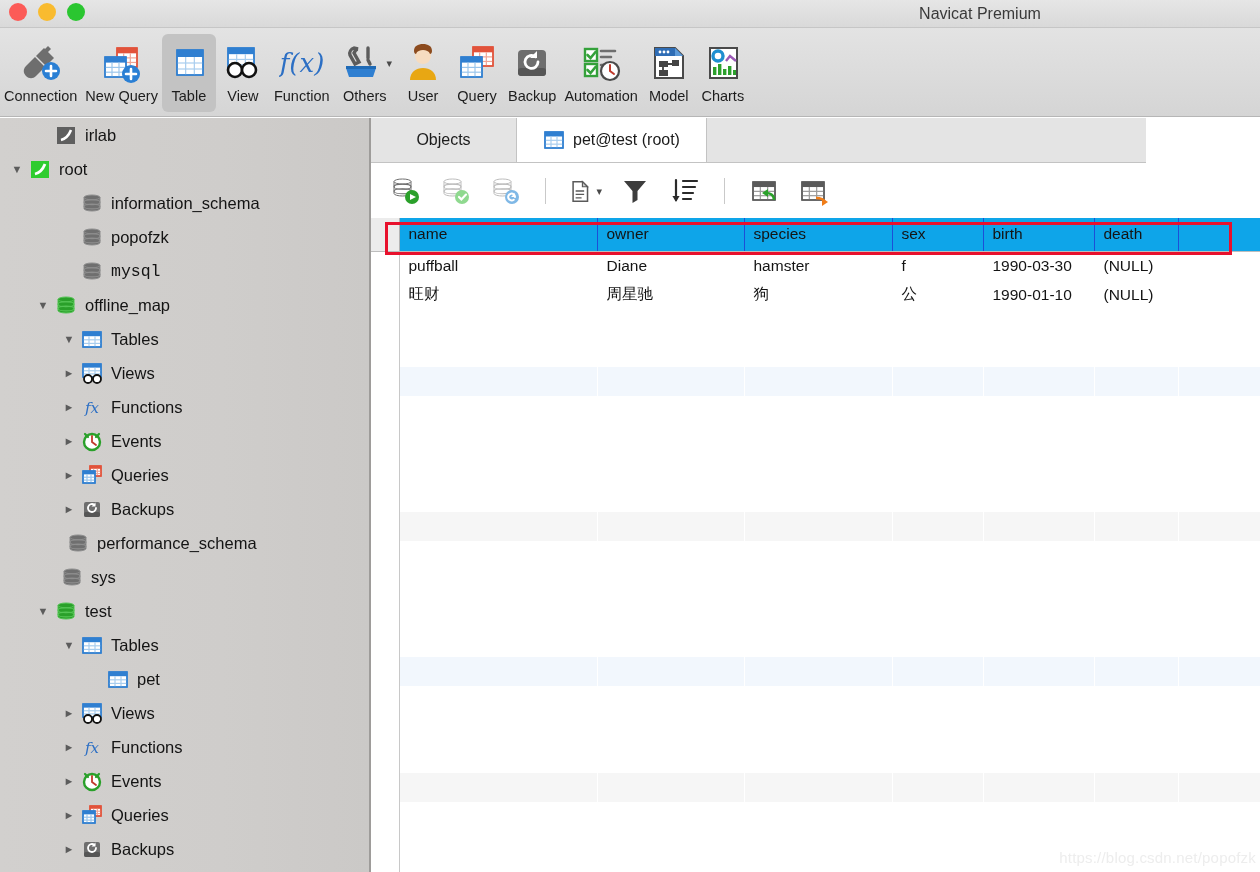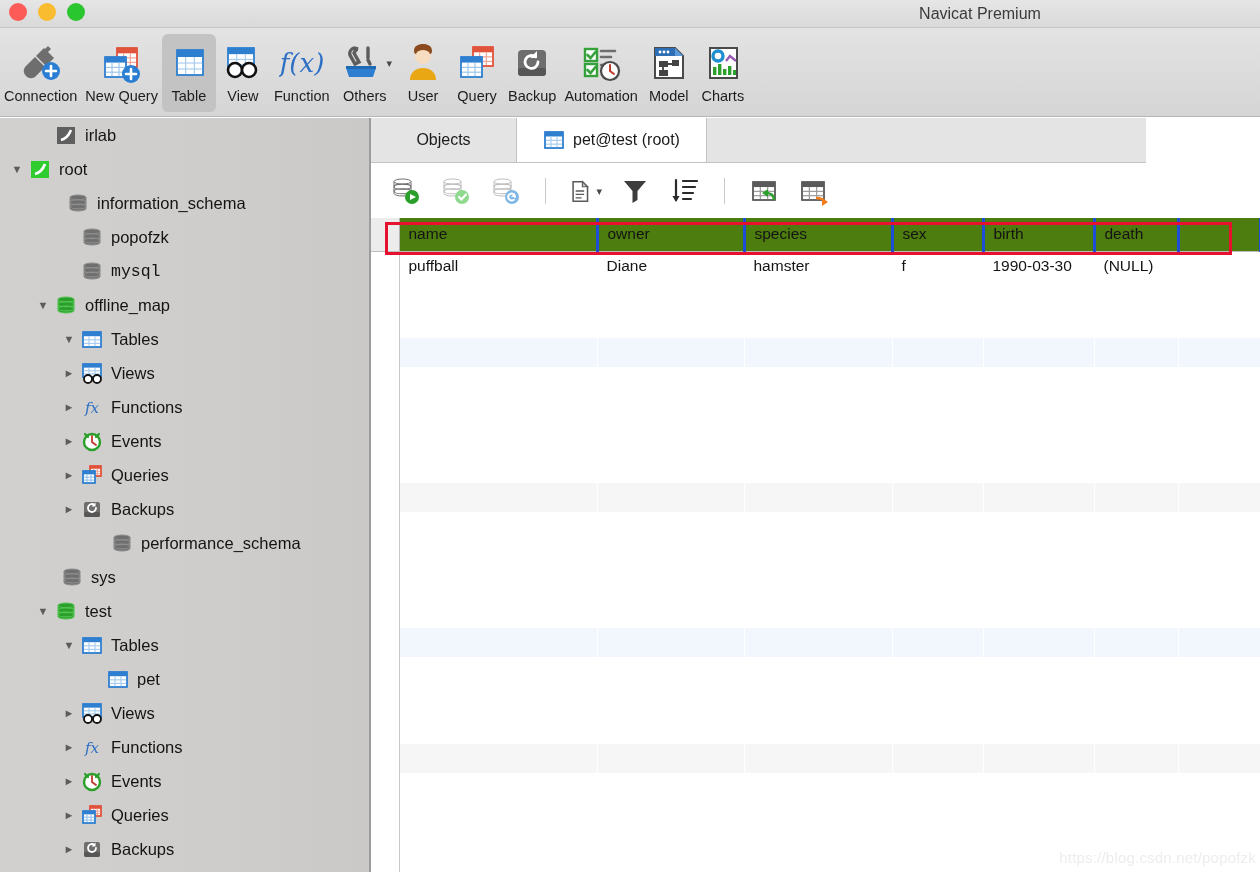--- a/index.html
+++ b/index.html
@@ -98,22 +98,22 @@
   .redbox {
     position: absolute; left: 14px; top: 4px; width: 847px; height: 33px;
     border: 3px solid #e8112d; pointer-events: none; z-index: 5;
   }
   table.grid { border-collapse: collapse; table-layout: fixed; width: 889px; }
   table.grid th, table.grid td {
     font-size: 15.5px; color: #141414; text-align: left;
     padding: 0 0 0 9px; height: 29px; overflow: hidden; white-space: nowrap;
   }
   table.grid th {
-    background: #4d7c0f; font-weight: normal; height: 33px;
-    border-right: 3px solid #1d4ed8; border-bottom: 1px solid #bdbdbd;
+    background: #0ea5e9; font-weight: normal; height: 33px;
+    border-right: 1px solid #1d4ed8; border-bottom: 1px solid #bdbdbd;
   }
   table.grid th.gutter, table.grid td.gutter {
     background: #ececec; border-right: 1px solid #b3b3b3; padding: 0;
   }
   table.grid td.gutter { background: transparent; }
   table.grid td { border-right: 1px solid transparent; }
   tr.stripe-blue td:not(.gutter) { background: #f2f7fd; }
   tr.stripe-gray td:not(.gutter) { background: #f6f6f6; }
   td.null { color: #a6a6a6; }
   td.num { font-variant-numeric: tabular-nums; }
@@ -374,21 +374,21 @@
         <span class="tw">▼</span>
         <span class="tree-ico">
           <svg width="22" height="22" viewBox="0 0 22 22" xmlns="http://www.w3.org/2000/svg">
             <rect x="2" y="3" width="18" height="17" fill="#2fcc2f"></rect>
             <path d="M6 16c4-1 8-5 10-10" stroke="#fff" stroke-width="2.8" fill="none"></path>
             <path d="M6 16c4-1 8-5 10-10 0 0-2 7-10 10z" fill="#fff"></path>
           </svg>
         </span>
         <span class="tree-label">root</span>
       </div>
-      <div class="tree-row" style="padding-left: 44px;">
+      <div class="tree-row" style="padding-left: 58px;">
         <span class="tw">&nbsp;</span>
         <span class="tree-ico">
           <svg width="22" height="22" viewBox="0 0 22 22" xmlns="http://www.w3.org/2000/svg">
             <path d="M3 5.4 v11.2 a8 2.4 0 0 0 16 0 v-11.2z" fill="#6f6f6f" stroke="#8e8e8e" stroke-width="1"></path>
             <ellipse cx="11" cy="5.4" rx="8" ry="2.4" fill="#6f6f6f" stroke="#8e8e8e" stroke-width="1"></ellipse>
             <ellipse cx="11" cy="10.2" rx="8" ry="2.4" fill="none" stroke="#8e8e8e" stroke-width="1.1"></ellipse>
             <ellipse cx="11" cy="14.52" rx="8" ry="2.4" fill="none" stroke="#8e8e8e" stroke-width="1.1"></ellipse>
           </svg>
         </span>
         <span class="tree-label">information_schema</span>
@@ -508,21 +508,21 @@
         <span class="tree-ico">
           <svg width="22" height="22" viewBox="0 0 22 22" xmlns="http://www.w3.org/2000/svg">
             <rect x="3" y="4" width="16" height="15" rx="2" fill="#6e6e6e"></rect>
             <rect x="3" y="14" width="16" height="5" rx="2" fill="#565656"></rect>
             <path d="M15 10a4 4 0 1 1-1.6-3.2" fill="none" stroke="#fff" stroke-width="1.8" stroke-linecap="round"></path>
             <path d="M14.5 4.5v4h-4z" fill="#fff"></path>
           </svg>
         </span>
         <span class="tree-label">Backups</span>
       </div>
-      <div class="tree-row" style="padding-left: 88px;">
+      <div class="tree-row" style="padding-left: 44px;">
         <span class="tw">&nbsp;</span>
         <span class="tree-ico">
           <svg width="22" height="22" viewBox="0 0 22 22" xmlns="http://www.w3.org/2000/svg">
             <path d="M3 5.4 v11.2 a8 2.4 0 0 0 16 0 v-11.2z" fill="#6f6f6f" stroke="#8e8e8e" stroke-width="1"></path>
             <ellipse cx="11" cy="5.4" rx="8" ry="2.4" fill="#6f6f6f" stroke="#8e8e8e" stroke-width="1"></ellipse>
             <ellipse cx="11" cy="10.2" rx="8" ry="2.4" fill="none" stroke="#8e8e8e" stroke-width="1.1"></ellipse>
             <ellipse cx="11" cy="14.52" rx="8" ry="2.4" fill="none" stroke="#8e8e8e" stroke-width="1.1"></ellipse>
           </svg>
         </span>
         <span class="tree-label">performance_schema</span>
@@ -791,20 +791,30 @@
               <td>puffball</td>
               <td>Diane</td>
               <td>hamster</td>
               <td>f</td>
               <td class="num">1990-03-30</td>
               <td class="null">(NULL)</td>
               <td></td>
             </tr>
             <tr>
               <td class="gutter"></td>
+              <td>旺财</td>
+              <td>周星驰</td>
+              <td>狗</td>
+              <td>公</td>
+              <td class="num">1990-01-10</td>
+              <td class="null">(NULL)</td>
+              <td></td>
+            </tr>
+            <tr>
+              <td class="gutter"></td>
               <td>&nbsp;</td>
               <td>&nbsp;</td>
               <td>&nbsp;</td>
               <td>&nbsp;</td>
               <td>&nbsp;</td>
               <td>&nbsp;</td>
               <td>&nbsp;</td>
             </tr>
             <tr>
               <td class="gutter"></td>

